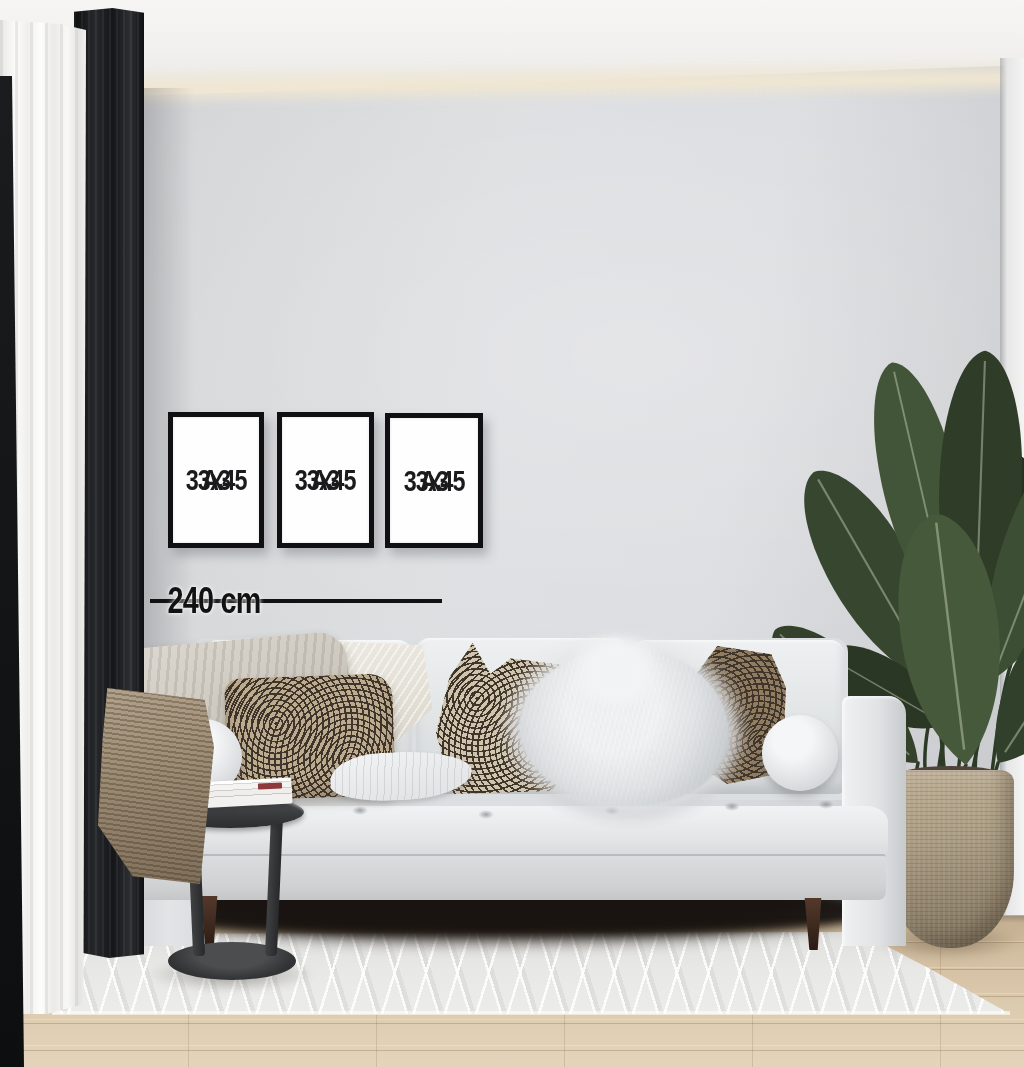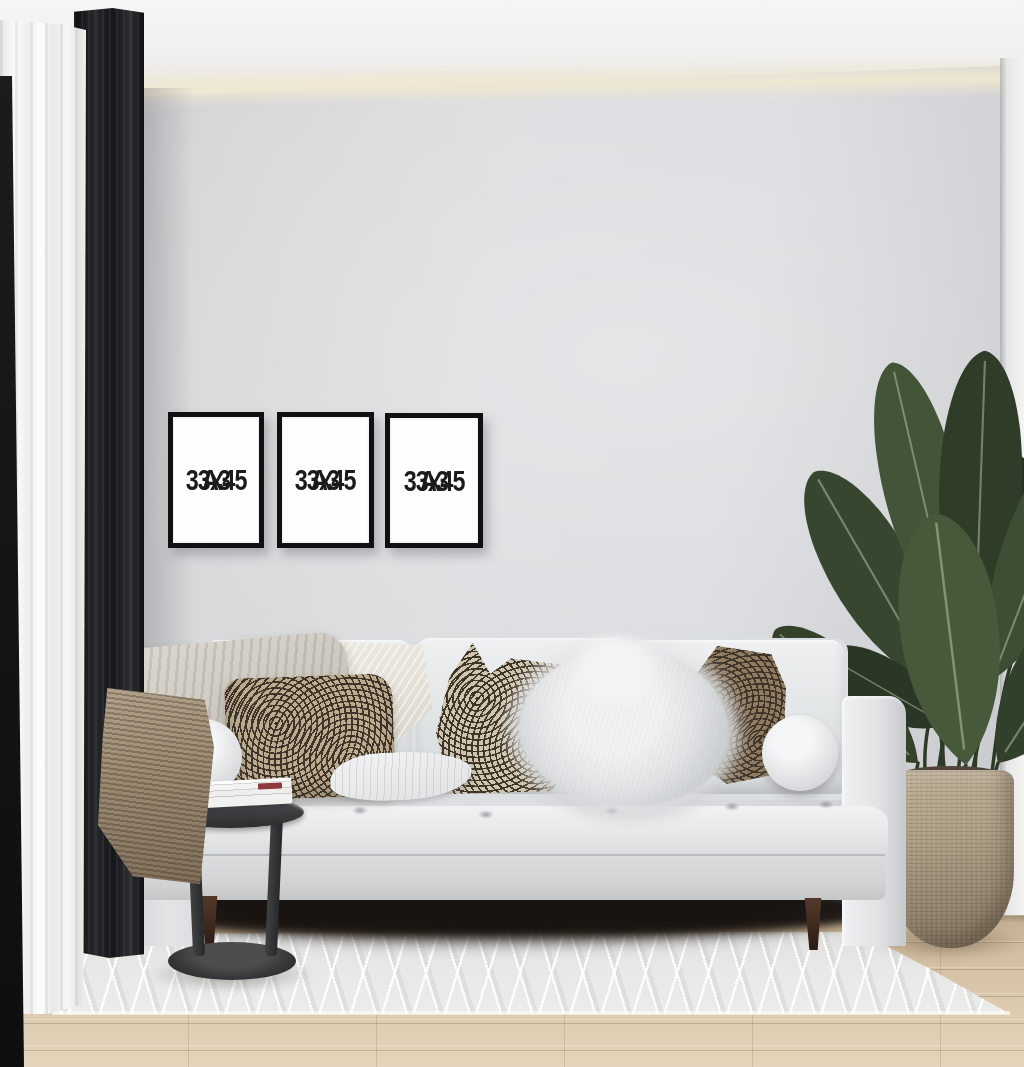--- a/index.html
+++ b/index.html
@@ -197,20 +197,25 @@
   </div>
   <div class="frame f2">
     <span>33x45</span>
     <span>A3</span>
   </div>
   <div class="frame f3">
     <span>33x45</span>
     <span>A3</span>
   </div>
 
+  <div class="measure">
+    <div class="seg segL"></div>
+    <div class="lbl">240 cm</div>
+    <div class="seg segR"></div>
+  </div>
 
   <div class="floor"></div>
   <div class="wallbase"></div>
   <div class="rug"></div>
   <div class="rug-edge"></div>
 
   <div class="sofa-shadow1"></div>
   <div class="sofa-shadow2"></div>
   <div class="pot-shadow"></div>
 

